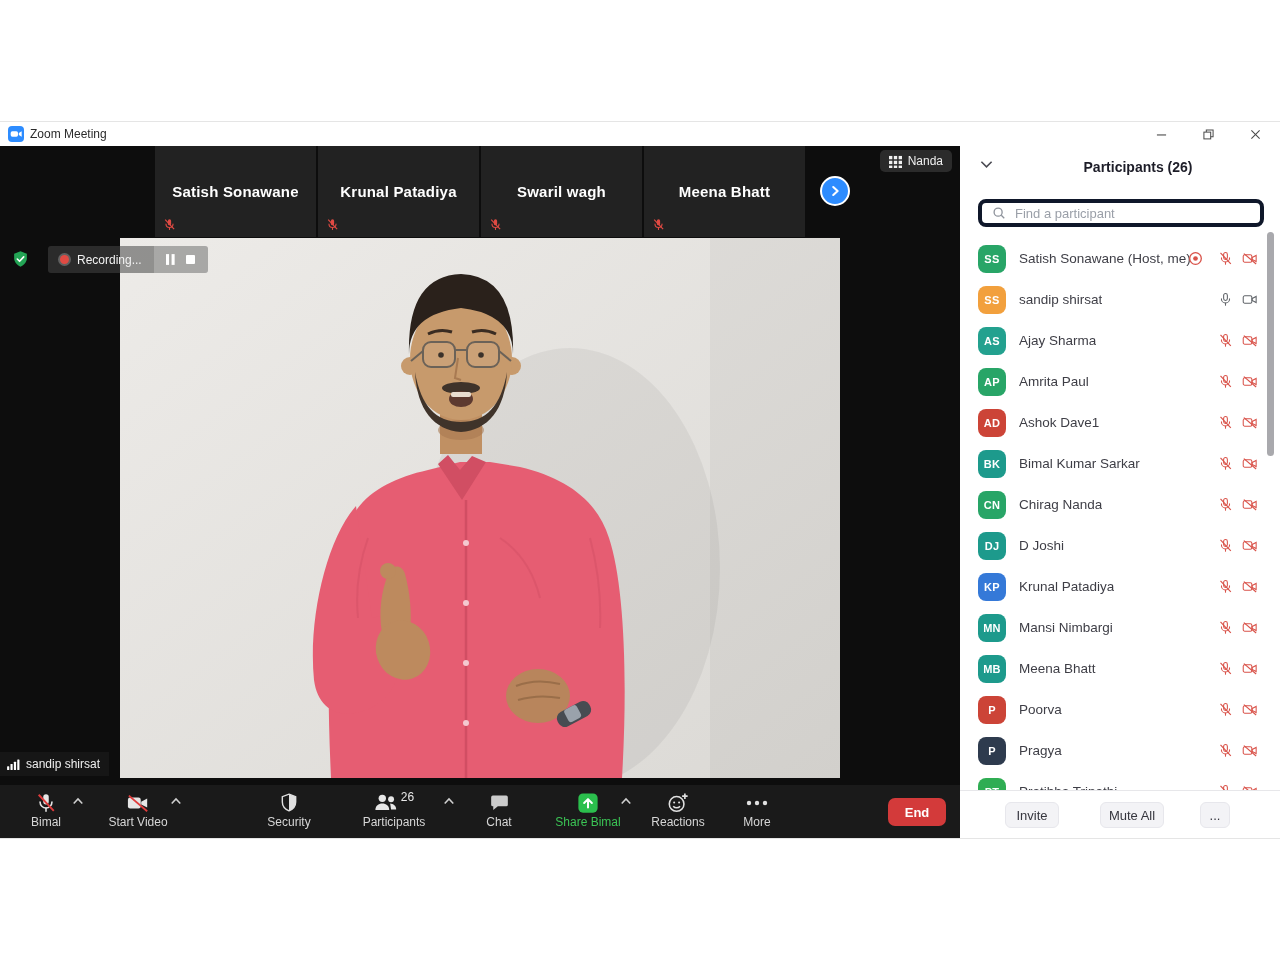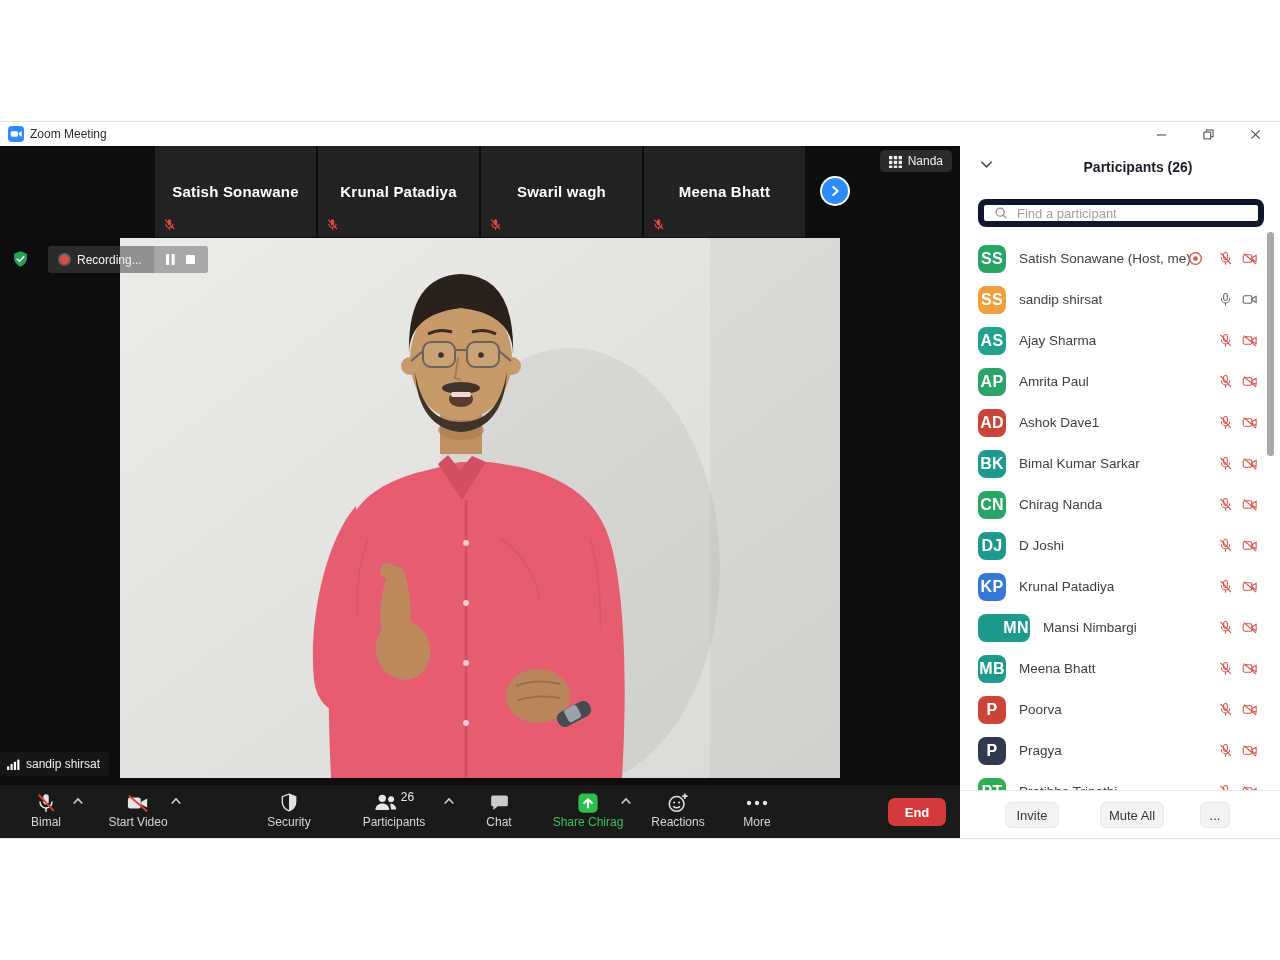--- a/index.html
+++ b/index.html
@@ -51,28 +51,28 @@
   .chev{position:absolute;top:12px;width:12px;height:8px;cursor:pointer;}
   .chev-unmute{left:72px}.chev-video{left:170px}.chev-part{left:443px}.chev-share{left:620px}
   .end-btn{position:absolute;right:14px;top:13px;width:58px;height:28px;background:#d33a3a;border-radius:7px;
            color:#fff;font-size:13px;font-weight:bold;display:flex;align-items:center;justify-content:center;cursor:pointer;}
   
   .panel{position:absolute;left:960px;top:0;width:320px;height:692px;background:#ffffff;}
   .p-header{position:relative;height:40px;}
   .p-title{position:absolute;left:0;right:0;top:13px;text-align:center;font-size:14px;font-weight:bold;color:#1d1d28;margin-left:36px;}
   .p-collapse{position:absolute;left:20px;top:14px;width:13px;height:9px;cursor:pointer;}
   .search{position:absolute;left:18px;top:53px;width:286px;height:28px;box-sizing:border-box;
-          border:6px solid #0f172a;border-radius:8px;display:flex;align-items:center;gap:7px;padding:0 10px;background:#fff;}
+          border:4px solid #0f172a;border-radius:8px;display:flex;align-items:center;gap:7px;padding:0 10px;background:#fff;}
   .search input{border:none;outline:none;flex:1;font-size:13px;color:#333;background:transparent;
                 font-family:"Liberation Sans", sans-serif;}
   .search input::placeholder{color:#9a9fa8;}
   .p-list{position:absolute;left:0;top:92px;width:320px;height:552px;overflow:hidden;}
   .p-row{height:41px;display:flex;align-items:center;padding-left:18px;position:relative;}
   .avatar{width:28px;height:28px;border-radius:8px;display:flex;align-items:center;justify-content:center;flex:none;}
-  .initials{color:#fff;font-size:16px;font-weight:bold;letter-spacing:.3px;}
+  .initials{color:#fff;font-size:11px;font-weight:bold;letter-spacing:.3px;}
   .p-name{margin-left:13px;font-size:13.5px;color:#3e3e46;white-space:nowrap;overflow:hidden;}
   .p-icons{position:absolute;right:22px;top:0;height:41px;display:flex;align-items:center;gap:9px;}
   .pi{width:16px;height:16px;display:inline-flex;align-items:center;justify-content:center;}
   .pi.red{color:#d95249;}.pi.gray{color:#5f6368;}
   .icon-rec{color:#d95249;margin-right:5px;}
   .p-row .icon-rec{display:none}.p-row.has-rec .icon-rec{display:inline-flex}
   .p-row .mic-on-i,.p-row .cam-on-i{display:none}
   .p-row.m-on .mic-on-i{display:inline-flex}
   .p-row.c-on .cam-on-i{display:inline-flex}
   .scrollthumb{position:absolute;left:307px;top:86px;width:7px;height:224px;background:#a9a9ad;border-radius:4px;cursor:pointer;}
@@ -375,21 +375,21 @@
             <span class="tlabel">Chat</span>
           </div>
 
           <div class="tbtn tb-share">
             <span class="ticon">
               <svg viewBox="0 0 24 24" width="22" height="22">
                   <rect x="1.5" y="1.5" width="21" height="21" rx="5" fill="#2BBF4D"></rect>
                   <path d="M12 17v-8.5 M7.8 12l4.2-4.2L16.2 12" stroke="#fff" stroke-width="2.2" fill="none" stroke-linecap="round" stroke-linejoin="round"></path>
                 </svg>
             </span>
-            <span class="tlabel">Share Chirag</span>
+            <span class="tlabel">Share Bimal</span>
           </div>
           <span class="chev chev-share">
             <svg viewBox="0 0 14 9" width="12" height="8" fill="none" stroke="#cfcfcf" stroke-width="1.8">
                 <path d="M2 7.5L7 2l5 5.5"></path>
               </svg>
           </span>
 
           <div class="tbtn tb-react">
             <span class="ticon">
               <svg viewBox="0 0 24 24" width="22" height="22" fill="none" stroke="#e0e0e0" stroke-width="1.7">
@@ -714,21 +714,21 @@
                       <path d="M16.5 10.5l6.5-3.5v10l-6.5-3.5z"></path>
                     </g>
                     <line x1="3" y1="4" x2="23" y2="21" stroke="currentColor" stroke-width="1.9"></line>
                   </svg>
       </span>
 
     </div>
   </div>
 
   <div class="p-row m-muted c-muted">
-    <div class="avatar" style="background: rgb(29, 154, 140); padding-left: 24px;">
+    <div class="avatar" style="background: rgb(29, 154, 140);">
                 <span class="initials">MN</span>
               </div>
     <div class="p-name">Mansi Nimbargi</div>
     <div class="p-icons">
 
       <span class="pi red mic-muted-i">
         <svg viewBox="0 0 24 24" width="15" height="15">
                     <g fill="none" stroke="currentColor" stroke-width="1.7" stroke-linecap="round">
                       <rect x="9" y="2.5" width="6" height="11" rx="3"></rect>
                       <path d="M5.5 11a6.5 6.5 0 0 0 13 0"></path>

